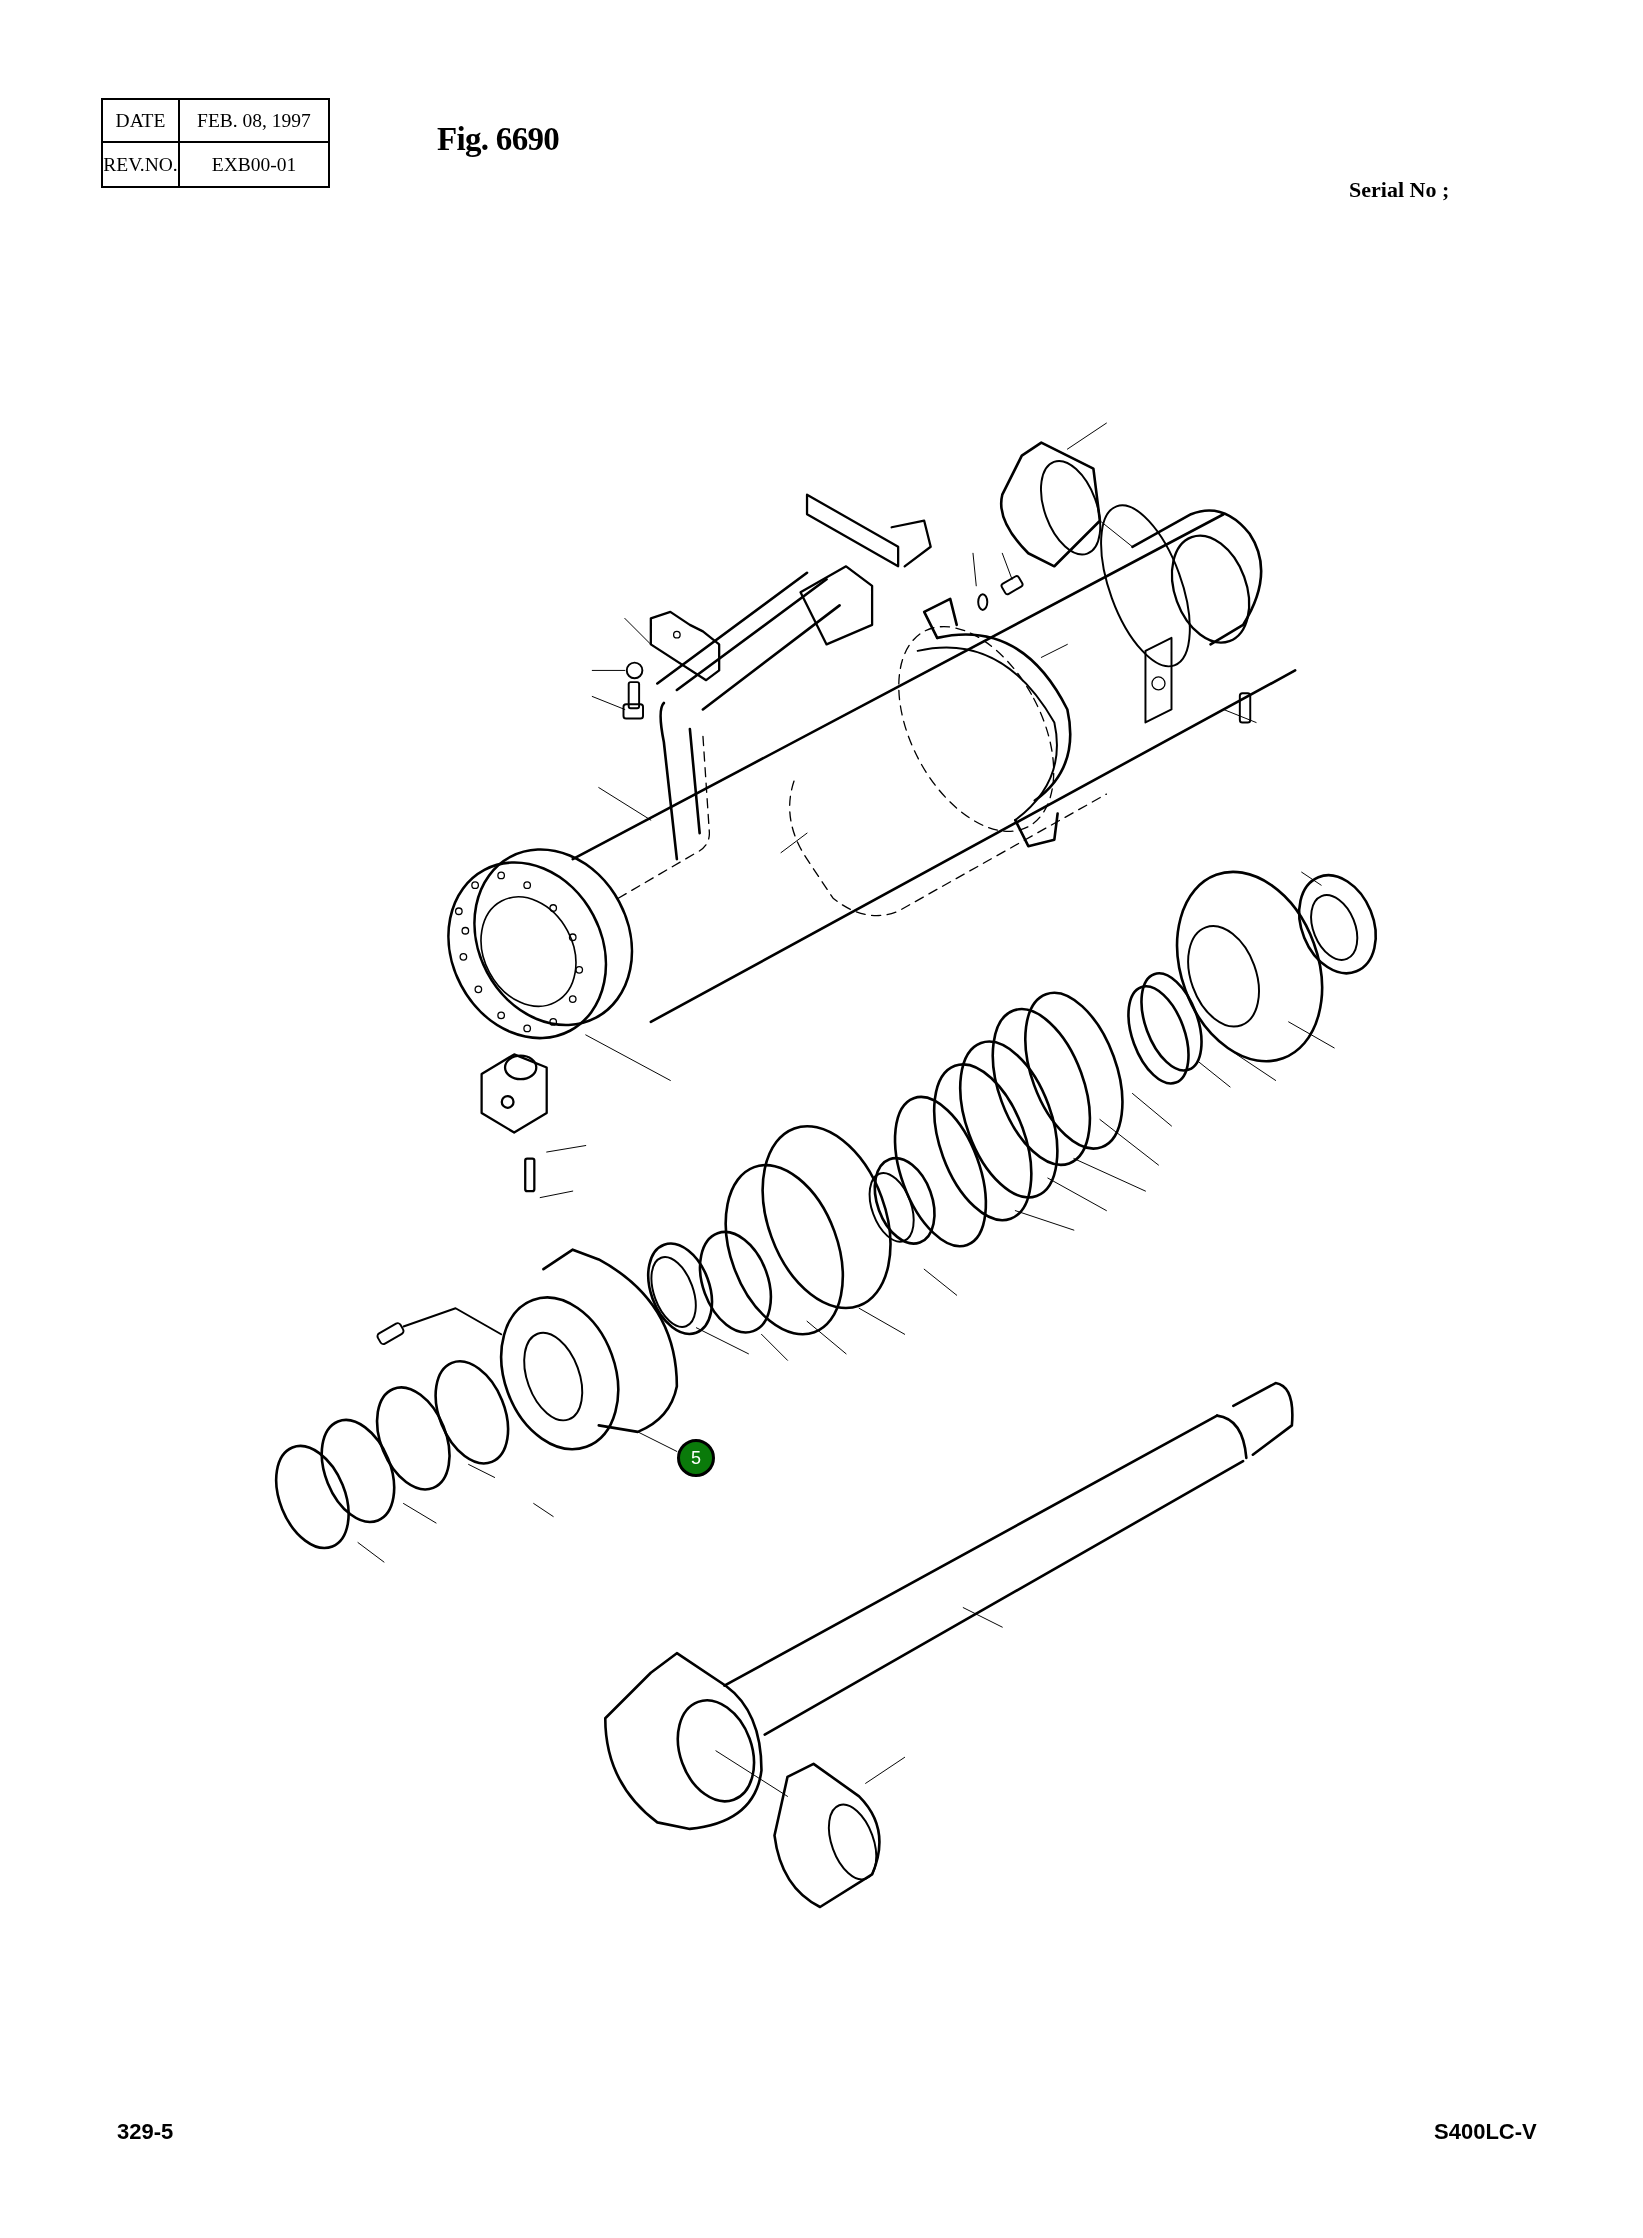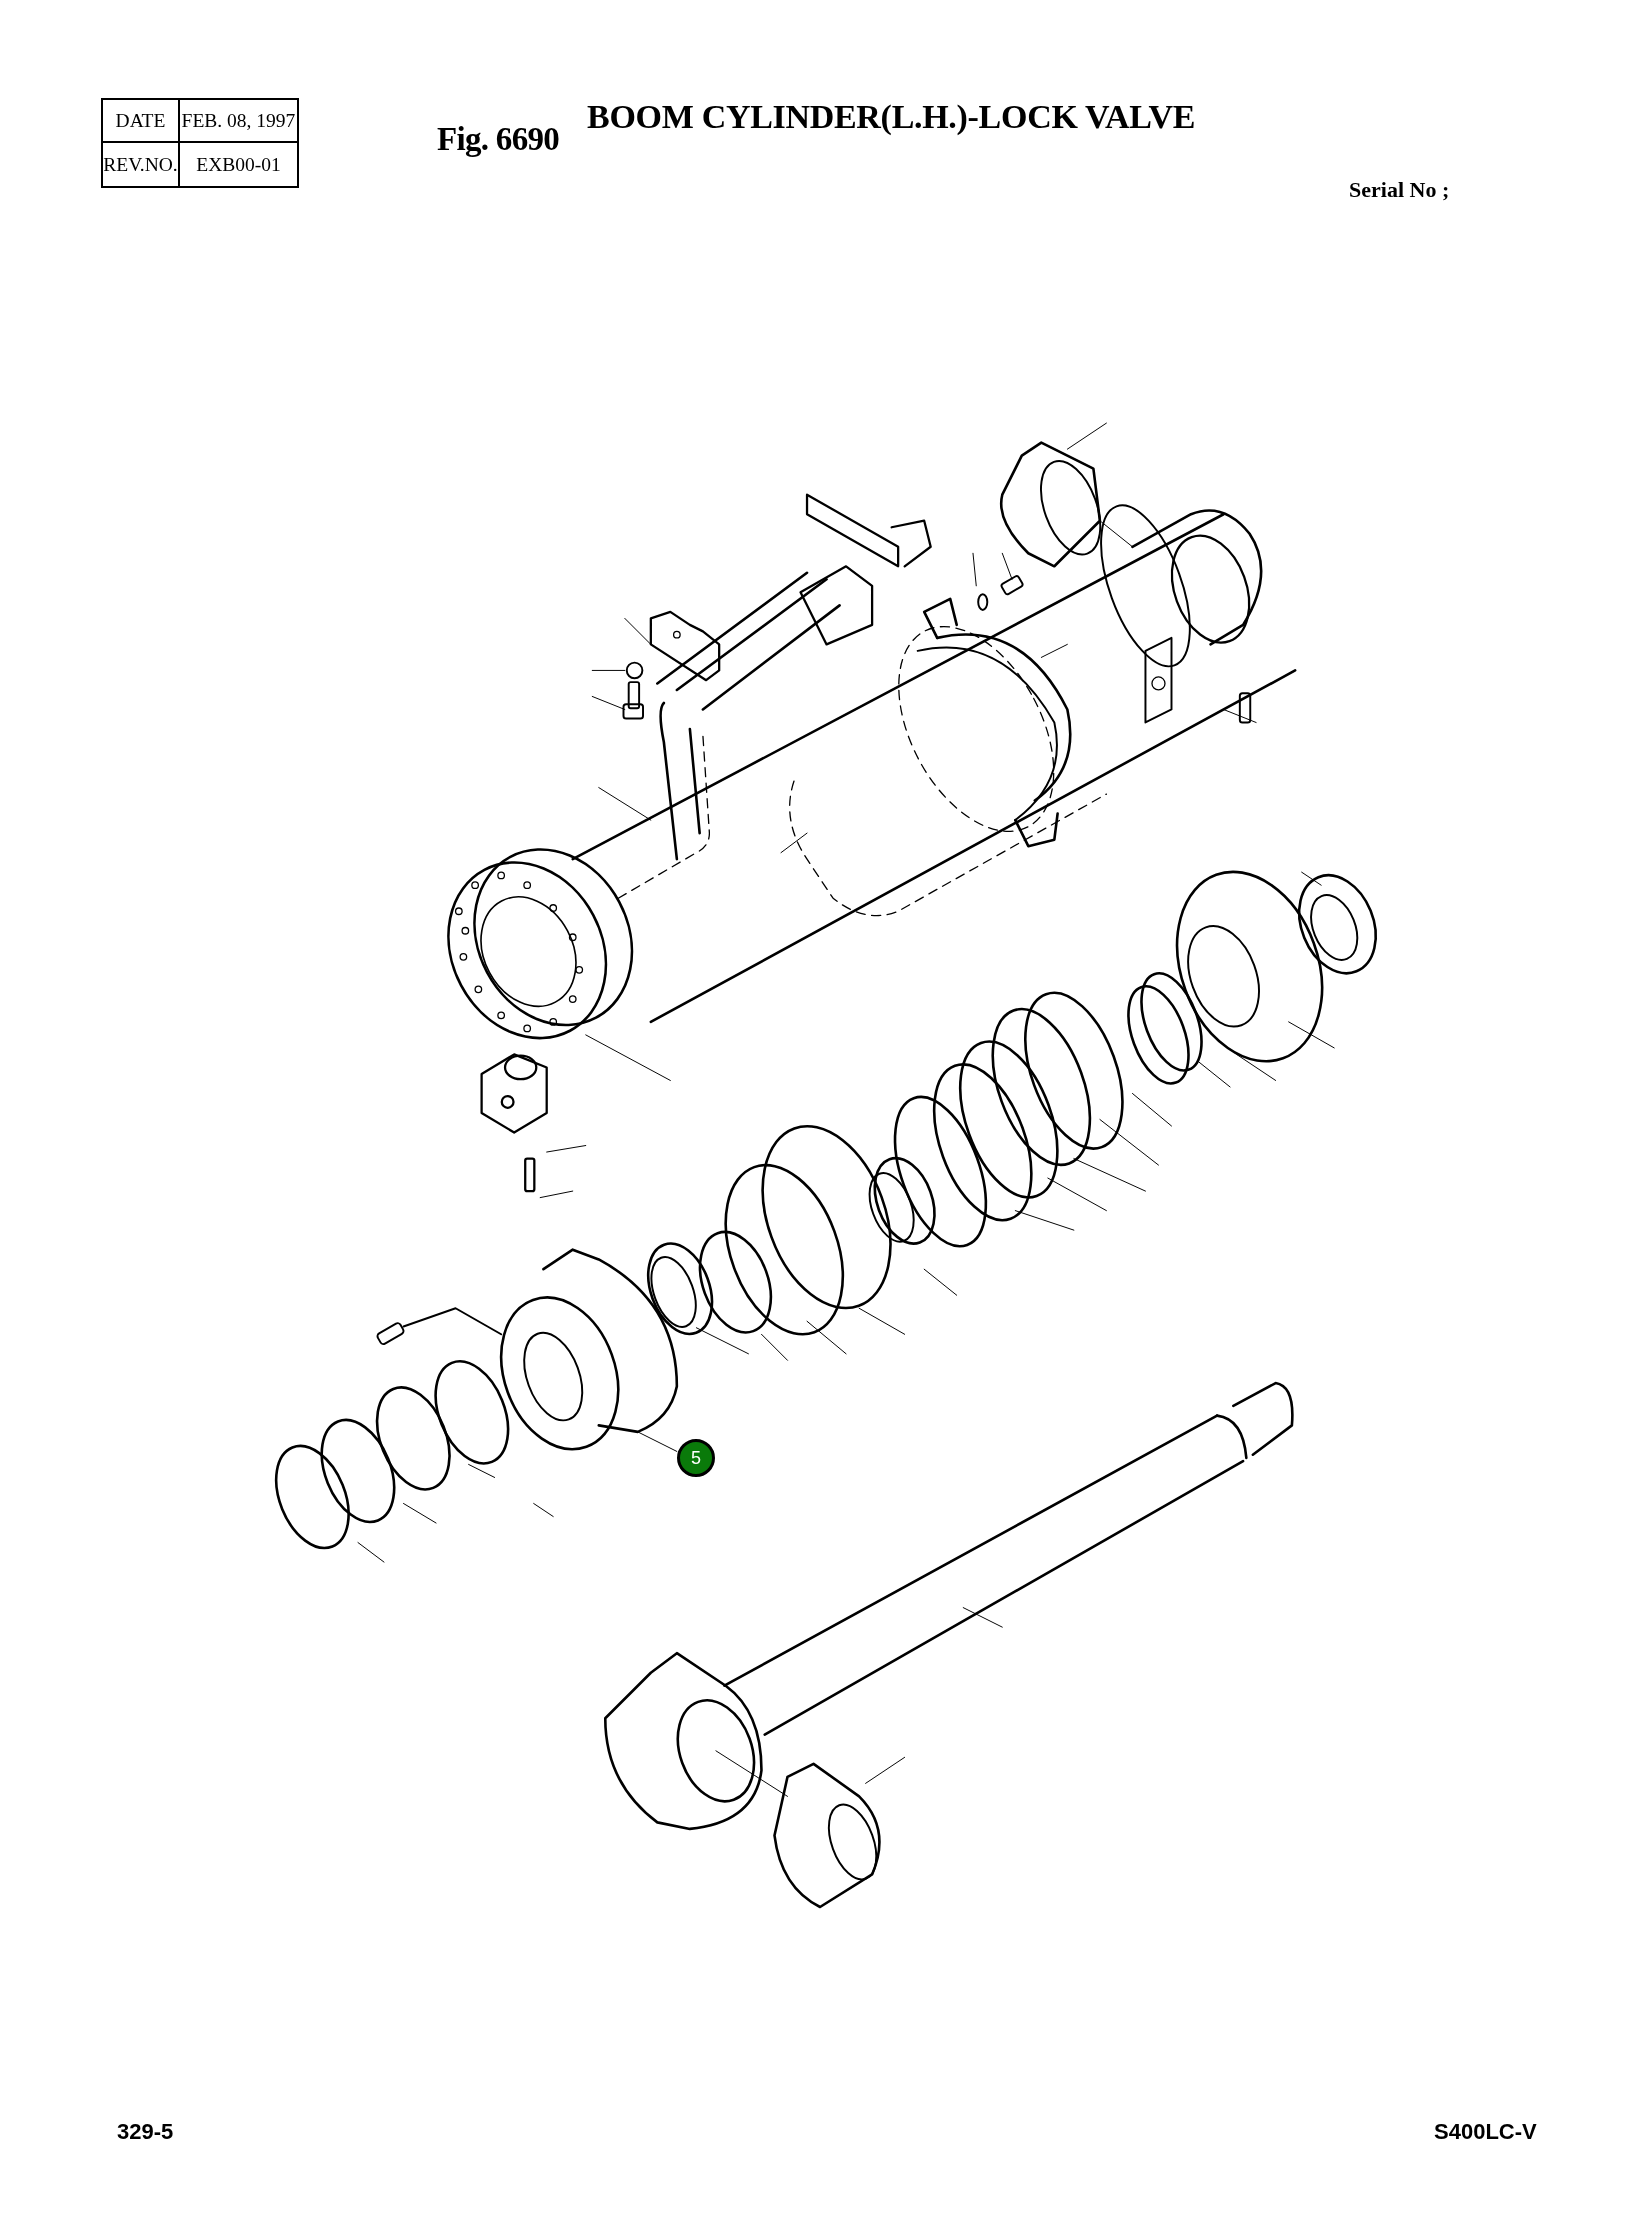--- a/index.html
+++ b/index.html
@@ -1,17 +1,17 @@
 <!DOCTYPE html>
 <html style="font-size:10.4px"><head>
 <meta charset="utf-8">
 <style>
   html, body { margin: 0; padding: 0; background: #ffffff; }
   body { width: 1644px; height: 2239px; position: relative; overflow: hidden; font-family: "Liberation Serif", serif; color: #000; }
-  .rev-table { position: absolute; left: 101px; top: 98px; width: 198px; height: 90px; border: 2.6px solid #000; box-sizing: border-box; display: grid; grid-template-columns: 77px 1fr; grid-template-rows: 1fr 1fr; }
+  .rev-table { position: absolute; left: 101px; top: 98px; width: 229px; height: 90px; border: 2.6px solid #000; box-sizing: border-box; display: grid; grid-template-columns: 77px 1fr; grid-template-rows: 1fr 1fr; }
   .rev-table .cell { display: flex; align-items: center; justify-content: center; font-family: "Liberation Serif", serif; font-size: 19.5px; border-color: #000; border-style: solid; border-width: 0; }
   .rev-table .c-label { border-right-width: 2px; }
   .rev-table .r1 { border-bottom-width: 2px; }
   .fig-num { position: absolute; left: 437px; top: 121px; font-size: 33px; font-weight: bold; letter-spacing: -0.7px; }
   .title { position: absolute; left: 587px; top: 96px; font-size: 34px; font-weight: bold; line-height: 42px; letter-spacing: -0.3px; }
   .serial { position: absolute; left: 1308px; top: 177px; font-size: 22px; font-weight: bold; margin-left: 41px; }
   .footer-left { position: absolute; left: 117px; top: 2119px; font-family: "Liberation Sans", sans-serif; font-size: 22px; font-weight: bold; }
   .footer-right { position: absolute; left: 1434px; top: 2119px; font-family: "Liberation Sans", sans-serif; font-size: 22px; font-weight: bold; }
   svg.drawing { position: absolute; left: 0; top: 0; }
   .callout { position: absolute; width: 38px; height: 38px; border-radius: 50%; background: #0a7a0a; border: 3.3px solid #000; box-sizing: border-box; display: flex; align-items: center; justify-content: center; color: #fff; font-family: "Liberation Sans", sans-serif; font-size: 18px; cursor: pointer; }
@@ -21,21 +21,20 @@
 
 <div class="rev-table">
   <div class="cell c-label r1">DATE</div>
   <div class="cell r1">FEB. 08, 1997</div>
   <div class="cell c-label">REV.NO.</div>
   <div class="cell">EXB00-01</div>
 </div>
 
 <div class="fig-num">Fig. 6690</div>
 <div class="title">
-  <div>BOOM CYLINDER(L.H.)-LOCK VALVE</div>
 </div>
 <div class="serial">Serial No ;</div>
 
 <svg class="drawing" width="1644" height="2239" viewBox="0 0 2526 3440" fill="none" stroke="#000" stroke-linecap="round" stroke-linejoin="round">
 
   <g stroke-width="4">
     <line x1="880" y1="1320" x2="1880" y2="790"></line>
     <line x1="1000" y1="1570" x2="1990" y2="1030"></line>
 
     <ellipse cx="810" cy="1460" rx="115" ry="140" transform="rotate(-28 810 1460)"></ellipse>

